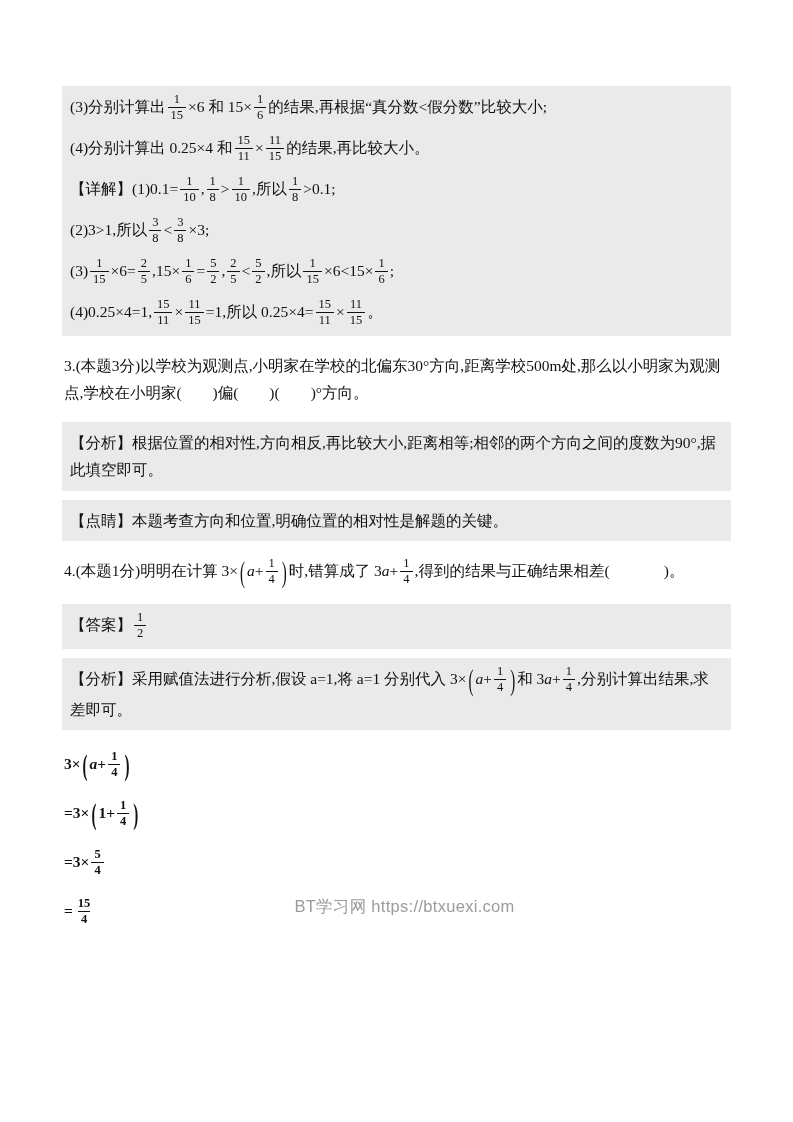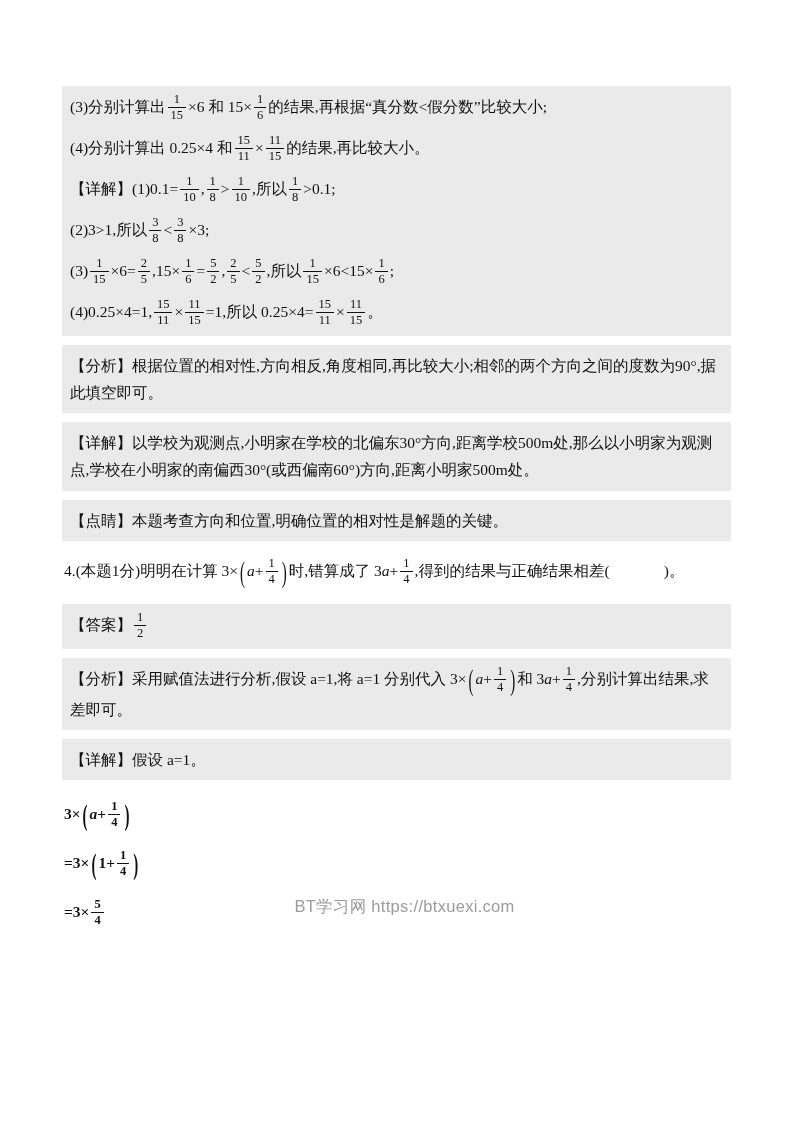--- a/index.html
+++ b/index.html
@@ -72,41 +72,38 @@
 <div class="page">
   <div class="doc-body">
       <div class="block gray">
         <p class="line">(3)分别计算出<span class="frac"><span class="num">1</span><span class="den">15</span></span>×6 和 15×<span class="frac"><span class="num">1</span><span class="den">6</span></span>的结果,再根据“真分数&lt;假分数”比较大小;</p>
         <p class="line">(4)分别计算出 0.25×4 和<span class="frac"><span class="num">15</span><span class="den">11</span></span>×<span class="frac"><span class="num">11</span><span class="den">15</span></span>的结果,再比较大小。</p>
         <p class="line">【详解】(1)0.1=<span class="frac"><span class="num">1</span><span class="den">10</span></span>,<span class="frac"><span class="num">1</span><span class="den">8</span></span>&gt;<span class="frac"><span class="num">1</span><span class="den">10</span></span>,所以<span class="frac"><span class="num">1</span><span class="den">8</span></span>&gt;0.1;</p>
         <p class="line">(2)3&gt;1,所以<span class="frac"><span class="num">3</span><span class="den">8</span></span>&lt;<span class="frac"><span class="num">3</span><span class="den">8</span></span>×3;</p>
         <p class="line">(3)<span class="frac"><span class="num">1</span><span class="den">15</span></span>×6=<span class="frac"><span class="num">2</span><span class="den">5</span></span>,15×<span class="frac"><span class="num">1</span><span class="den">6</span></span>=<span class="frac"><span class="num">5</span><span class="den">2</span></span>,<span class="frac"><span class="num">2</span><span class="den">5</span></span>&lt;<span class="frac"><span class="num">5</span><span class="den">2</span></span>,所以<span class="frac"><span class="num">1</span><span class="den">15</span></span>×6&lt;15×<span class="frac"><span class="num">1</span><span class="den">6</span></span>;</p>
         <p class="line">(4)0.25×4=1,<span class="frac"><span class="num">15</span><span class="den">11</span></span>×<span class="frac"><span class="num">11</span><span class="den">15</span></span>=1,所以 0.25×4=<span class="frac"><span class="num">15</span><span class="den">11</span></span>×<span class="frac"><span class="num">11</span><span class="den">15</span></span>。</p>
       </div>
-      <div class="block gray">
-        <p class="line">【分析】根据位置的相对性,方向相反,角度相同,再比较大小;相邻的两个方向之间的度数为90°,据此填空即可。</p>
+      <div class="block plain">
+        <p class="line">3.(本题3分)以学校为观测点,小明家在学校的北偏东30°方向,距离学校500m处,那么以小明家为观测点,学校在小明家(        )偏(        )(        )°方向。</p>
       </div>
       <div class="block gray">
-        <p class="line">【详解】以学校为观测点,小明家在学校的北偏东30°方向,距离学校500m处,那么以小明家为观测点,学校在小明家的南偏西30°(或西偏南60°)方向,距离小明家500m处。</p>
+        <p class="line">【分析】根据位置的相对性,方向相反,再比较大小,距离相等;相邻的两个方向之间的度数为90°,据此填空即可。</p>
       </div>
       <div class="block gray">
         <p class="line">【点睛】本题考查方向和位置,明确位置的相对性是解题的关键。</p>
       </div>
       <div class="block plain">
         <p class="line">4.(本题1分)明明在计算 3×<span class="bigparen">(</span><i>a</i>+<span class="frac"><span class="num">1</span><span class="den">4</span></span><span class="bigparen">)</span>时,错算成了 3<i>a</i>+<span class="frac"><span class="num">1</span><span class="den">4</span></span>,得到的结果与正确结果相差(              )。</p>
       </div>
       <div class="block gray">
         <p class="line">【答案】<span class="frac"><span class="num">1</span><span class="den">2</span></span></p>
       </div>
       <div class="block gray">
         <p class="line">【分析】采用赋值法进行分析,假设 a=1,将 a=1 分别代入 3×<span class="bigparen">(</span><i>a</i>+<span class="frac"><span class="num">1</span><span class="den">4</span></span><span class="bigparen">)</span>和 3<i>a</i>+<span class="frac"><span class="num">1</span><span class="den">4</span></span>,分别计算出结果,求差即可。</p>
       </div>
-      <div class="block gray">
-        <p class="line">【详解】假设 a=1。</p>
-      </div>
       <div class="block plain mathwork">
         <p class="line">3×<span class="bigparen">(</span><i>a</i>+<span class="frac"><span class="num">1</span><span class="den">4</span></span><span class="bigparen">)</span></p>
         <p class="line">=3×<span class="bigparen">(</span>1+<span class="frac"><span class="num">1</span><span class="den">4</span></span><span class="bigparen">)</span></p>
         <p class="line">=3×<span class="frac"><span class="num">5</span><span class="den">4</span></span></p>
         <p class="line">=<span class="frac"><span class="num">15</span><span class="den">4</span></span></p>
         <p class="line">3+</p>
       </div>
     </div>
   <div class="footer">BT学习网 https://btxuexi.com</div>
 </div>

